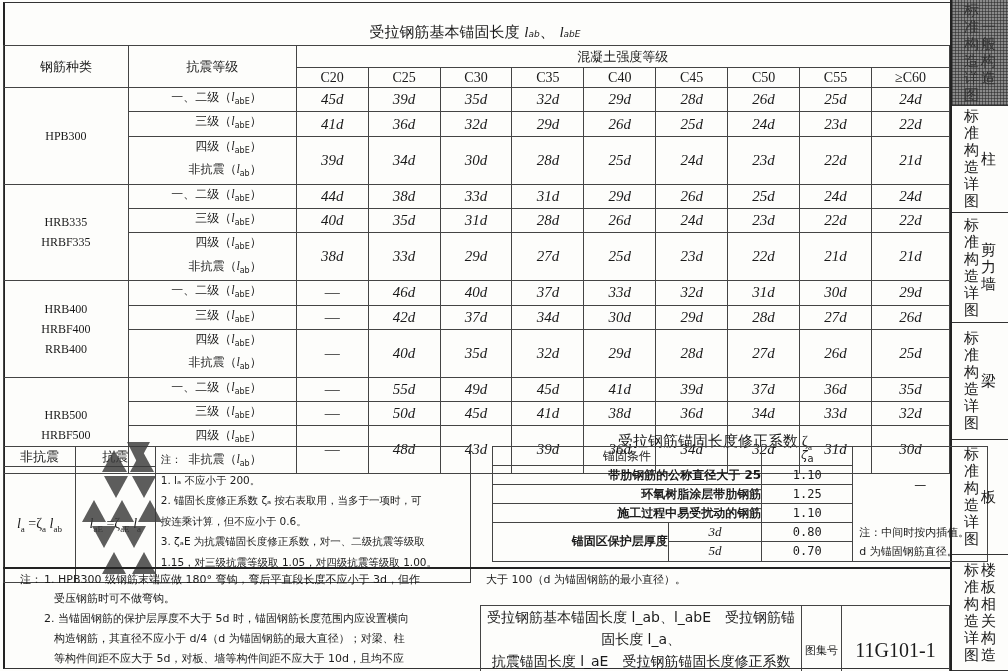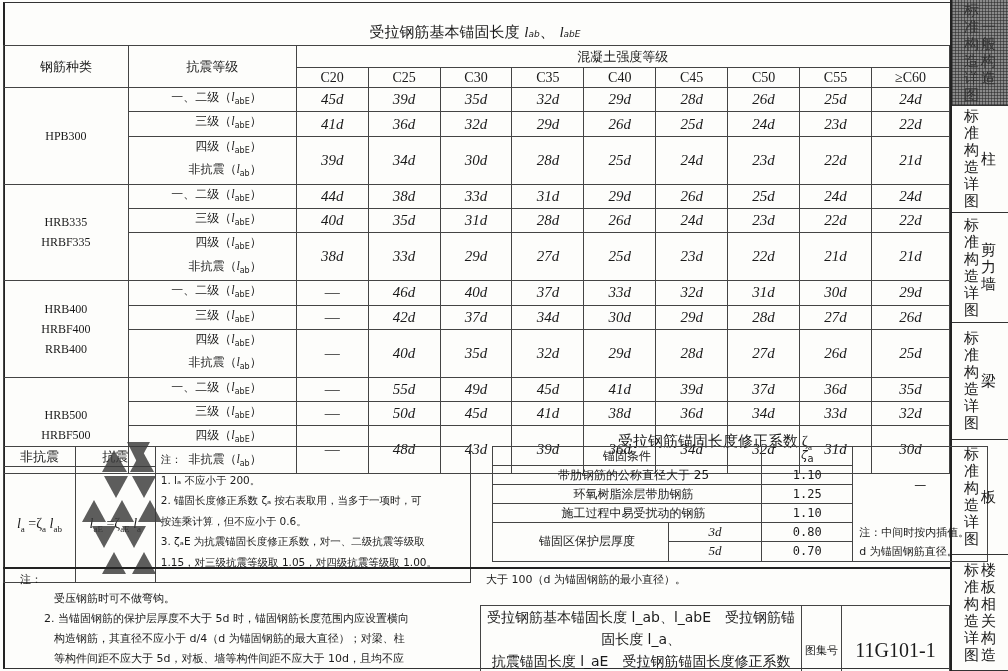--- a/index.html
+++ b/index.html
@@ -38,21 +38,21 @@
   #tbl-la td.formula { font-family: "Liberation Serif", serif; font-size: 14px; height: 116px; }
   #tbl-la td.formula sub { font-size: 9px; }
   #tbl-la td.notes { text-align: left; vertical-align: top; padding: 2px 6px 2px 5px; font-family: "DejaVu Sans", sans-serif; font-size: 10.5px; line-height: 20.5px; }
   .watermark { position: absolute; left: 82px; top: 442px; width: 90px; height: 140px; pointer-events: none; opacity: 0.82; }
 
   
   .sec3-title { position: absolute; left: 618px; top: 432px; font-family: Liberation Serif, serif; font-size: 15px; }
   .sec3-title sub { font-size: 9px; }
   #tbl-zeta { left: 492px; top: 446px; width: 496px; }
   #tbl-zeta td { font-family: "DejaVu Sans", sans-serif; font-size: 12px; height: 19px; }
-  #tbl-zeta td.l { text-align: center; padding-left: 13px; }
+  #tbl-zeta td.l { text-align: right; padding-left: 13px; font-weight: bold; }
   #tbl-zeta td.num { font-family: "DejaVu Sans Mono", monospace; font-size: 12px; }
   #tbl-zeta td.nd { font-family: "Liberation Serif", serif; font-style: italic; font-size: 13px; }
   #tbl-zeta td.note { text-align: left; padding-left: 6px; font-size: 11px; line-height: 19px; border-top: none; }
   #tbl-zeta td.blank { border-bottom: none; }
 
   
   .notes-box { position: absolute; left: 3px; top: 567px; width: 947px; height: 104px; border-top: 2px solid #222; }
   .fn { position: absolute; font-family: "DejaVu Sans", sans-serif; font-size: 11px; line-height: 20px; white-space: nowrap; }
 
   
@@ -385,20 +385,21 @@
     </tr>
     <tr>
       <td class="nd">5d</td>
       <td class="num">0.70</td>
     </tr>
   </tbody>
     </table>
 
   <div class="notes-box"></div>
   <div class="fn" style="left:20px; top:570px;">注：</div>
+  <div class="fn" style="left:44px; top:570px;">1. HPB300 级钢筋末端应做 180° 弯钩，弯后平直段长度不应小于 3d，但作</div>
   <div class="fn" style="left:54px; top:589px;">受压钢筋时可不做弯钩。</div>
   <div class="fn" style="left:44px; top:609px;">2. 当锚固钢筋的保护层厚度不大于 5d 时，锚固钢筋长度范围内应设置横向</div>
   <div class="fn" style="left:54px; top:629px;">构造钢筋，其直径不应小于 d/4（d 为锚固钢筋的最大直径）；对梁、柱</div>
   <div class="fn" style="left:54px; top:649px;">等构件间距不应大于 5d，对板、墙等构件间距不应大于 10d，且均不应</div>
   <div class="fn" style="left:486px; top:570px;">大于 100（d 为锚固钢筋的最小直径）。</div>
 
   <table class="grid" id="tbl-titleblock">
     <colgroup>
       <col style="width:22px">
         <col style="width:36px">

